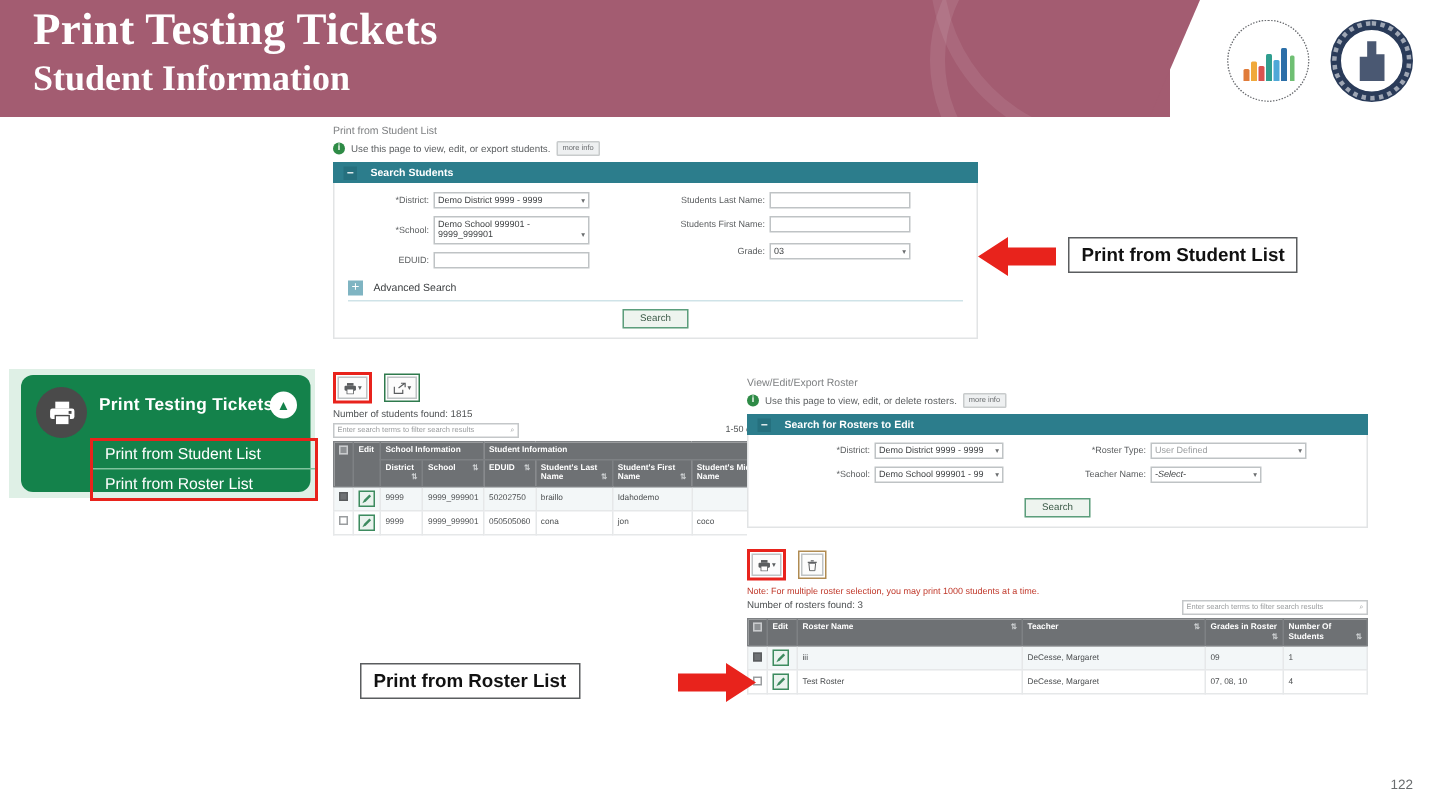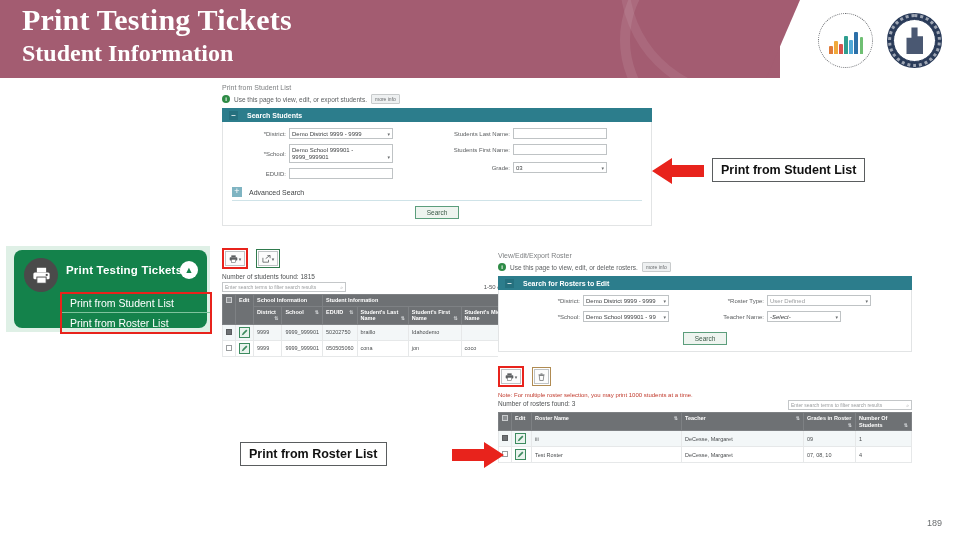--- a/index.html
+++ b/index.html
@@ -537,13 +537,13 @@
       </tr>
     </tbody>
   </table>
 </div>
 
 <div class="callout-box" style="position:absolute; left:240px; top:442px;">Print from Roster List</div>
 <svg class="arrow-right" style="left:452px; top:440px;" width="52" height="30" viewBox="0 0 52 30">
   <polygon points="52,15 32,2 32,9 0,9 0,21 32,21 32,28" fill="#e8231c"></polygon>
 </svg>
 
-<div id="pagenum">189</div>
+<div id="pagenum">122</div>
 
 </body></html>

